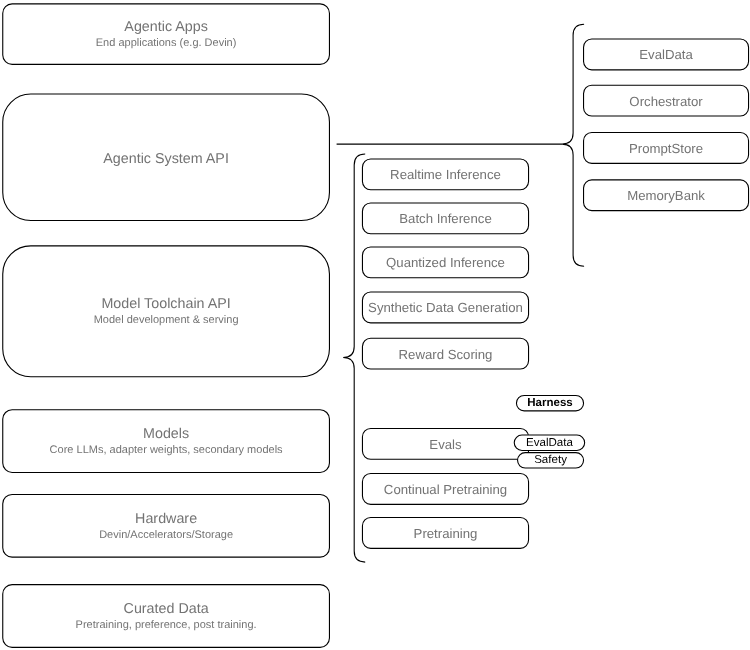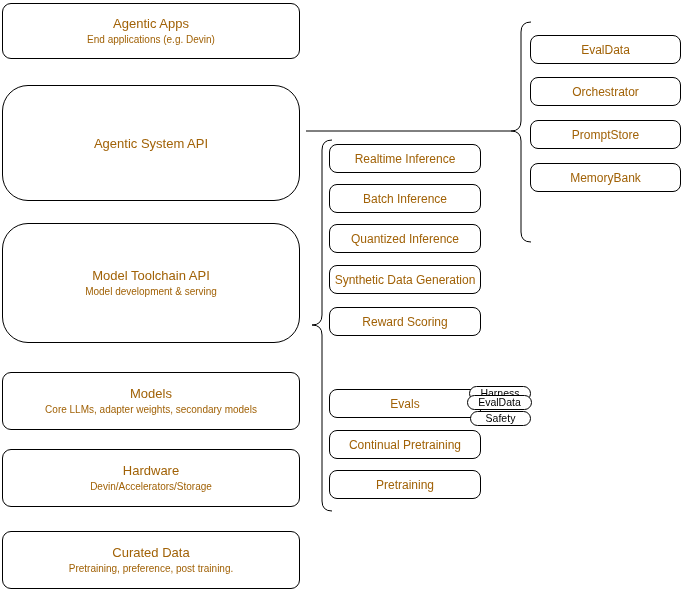--- a/index.html
+++ b/index.html
@@ -22,21 +22,21 @@
     width: 682px;
     height: 591px;
     z-index: 1;
     pointer-events: none;
   }
   .node {
     position: absolute;
     box-sizing: border-box;
     border: 1px solid #000000;
     background: #ffffff;
-    color: #a16207;
+    color: #737373;
     display: flex;
     flex-direction: column;
     align-items: center;
     justify-content: center;
     text-align: center;
     z-index: 2;
   }
   .left-node {
     left: 2px;
     width: 298px;
@@ -132,21 +132,21 @@
     <div class="node-subtitle">Pretraining, preference, post training.</div>
   </div>
   <div class="node mid-node" style="top:184px;">Batch Inference</div>
   <div class="node mid-node" style="top:224px;">Quantized Inference</div>
   <div class="node mid-node" style="top:265px;">Synthetic Data Generation</div>
   <div class="node mid-node" style="top:307px;">Reward Scoring</div>
   <div class="node mid-node" style="top:389px;">Evals</div>
   <div class="node mid-node" style="top:430px;">Continual Pretraining</div>
   <div class="node mid-node" style="top:470px;">Pretraining</div>
 
-  <div class="tag" style="left:469px;top:386px;width:62px;">Harness</div>
+  <div class="tag" style="left:469px;top:359px;width:62px;font-weight:bold;">Harness</div>
   <div class="tag" style="left:467px;top:395px;width:65px;">EvalData</div>
   <div class="tag" style="left:470px;top:411px;width:61px;">Safety</div>
 
   <div class="node right-node" style="top:35px;">EvalData</div>
   <div class="node right-node" style="top:77px;">Orchestrator</div>
   <div class="node right-node" style="top:120px;">PromptStore</div>
   <div class="node right-node" style="top:163px;">MemoryBank</div>
 
 </div>
 

